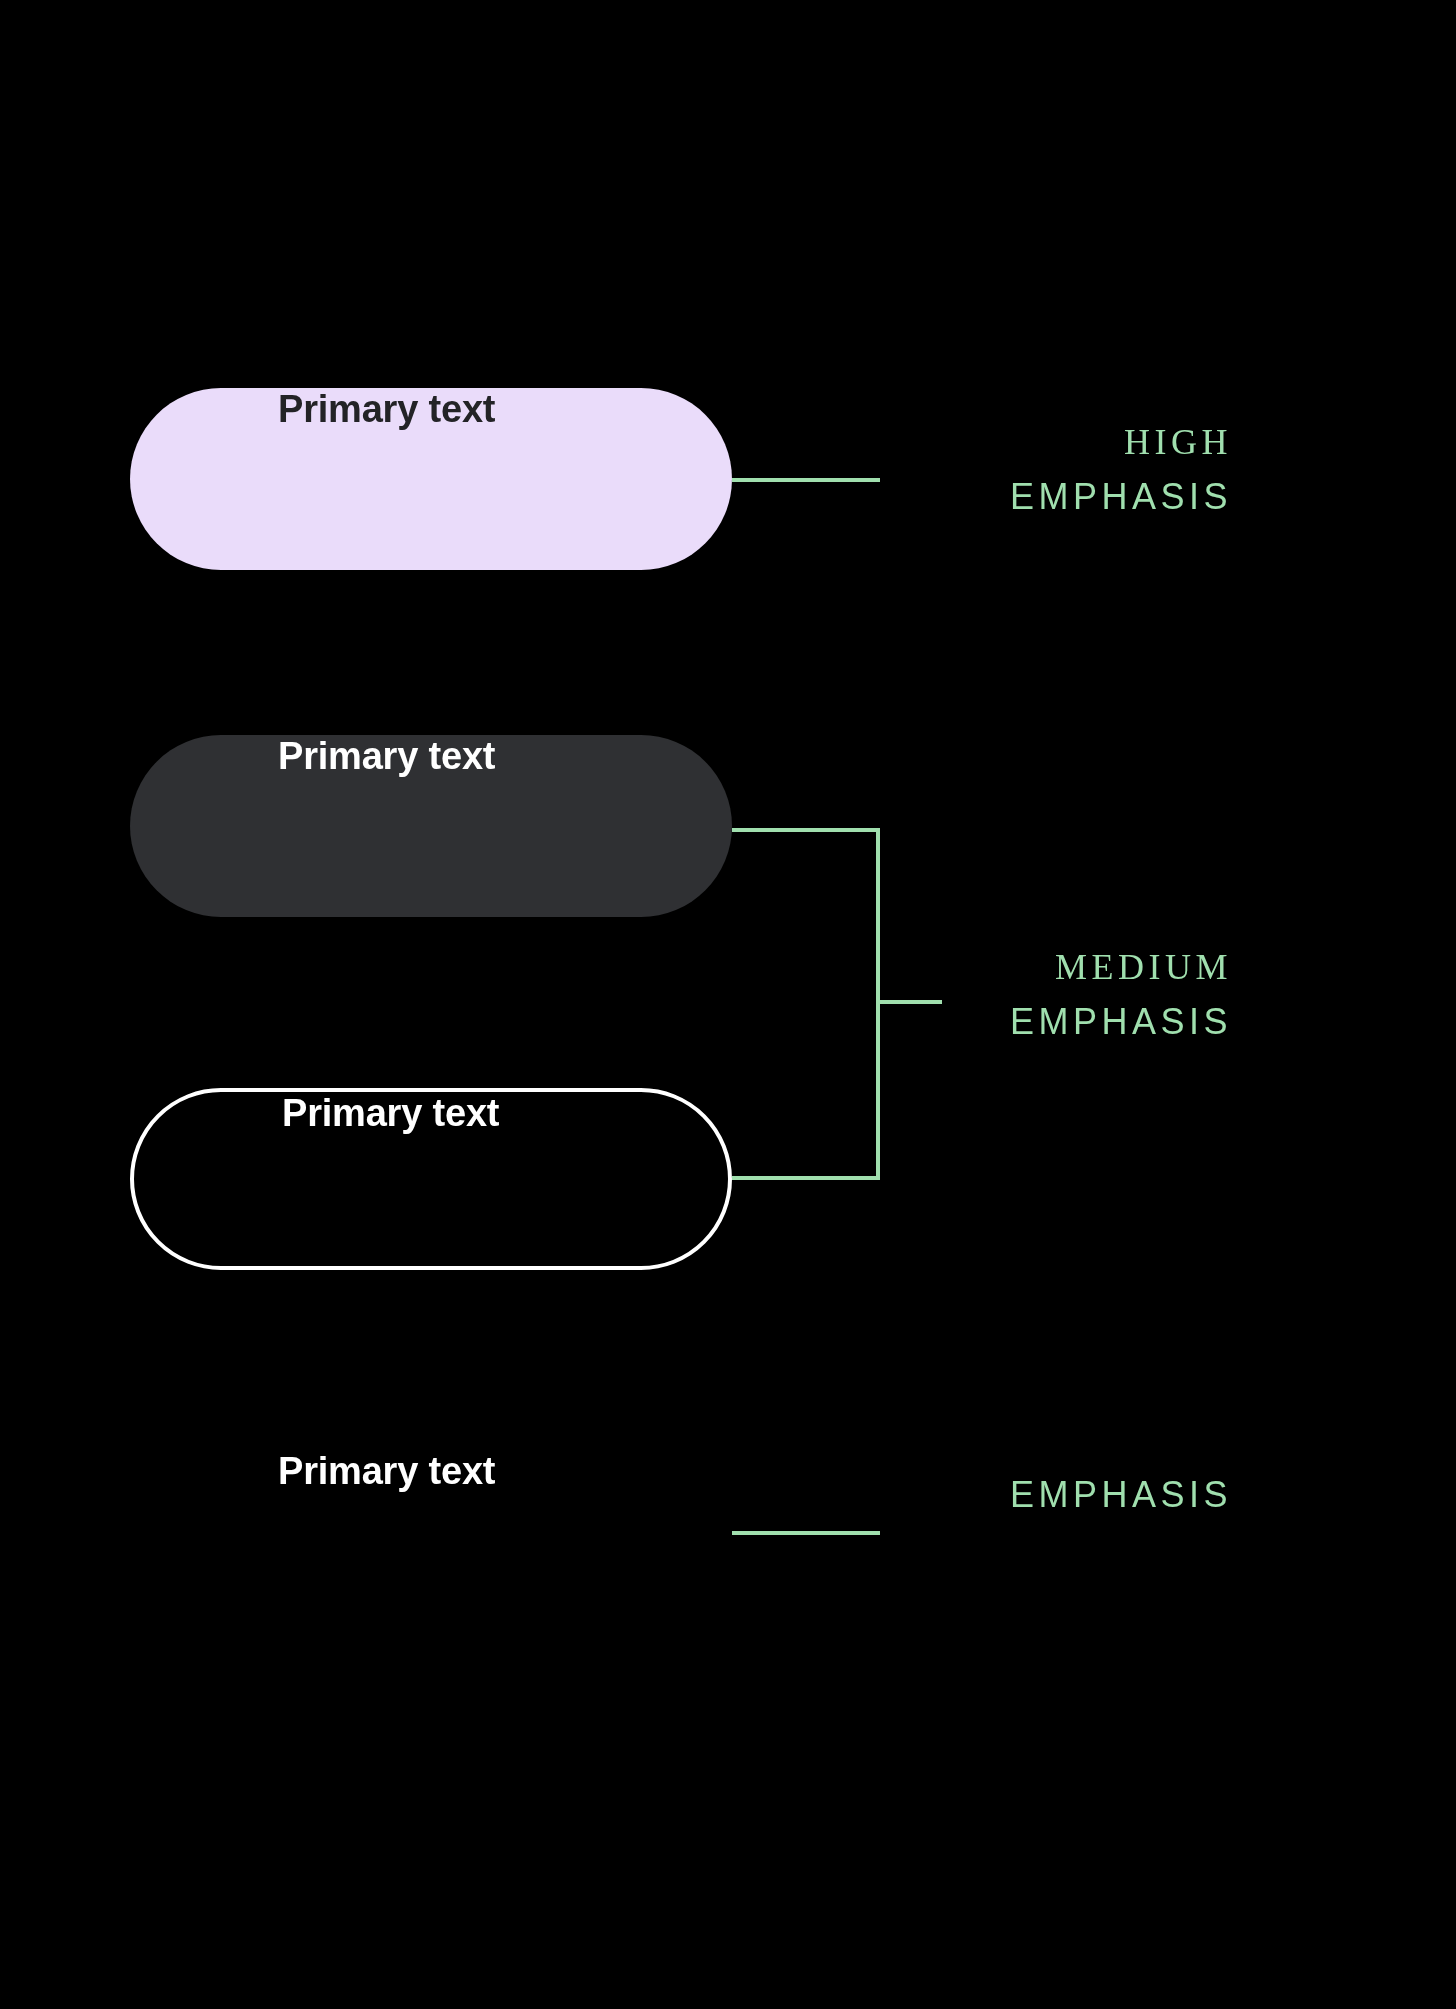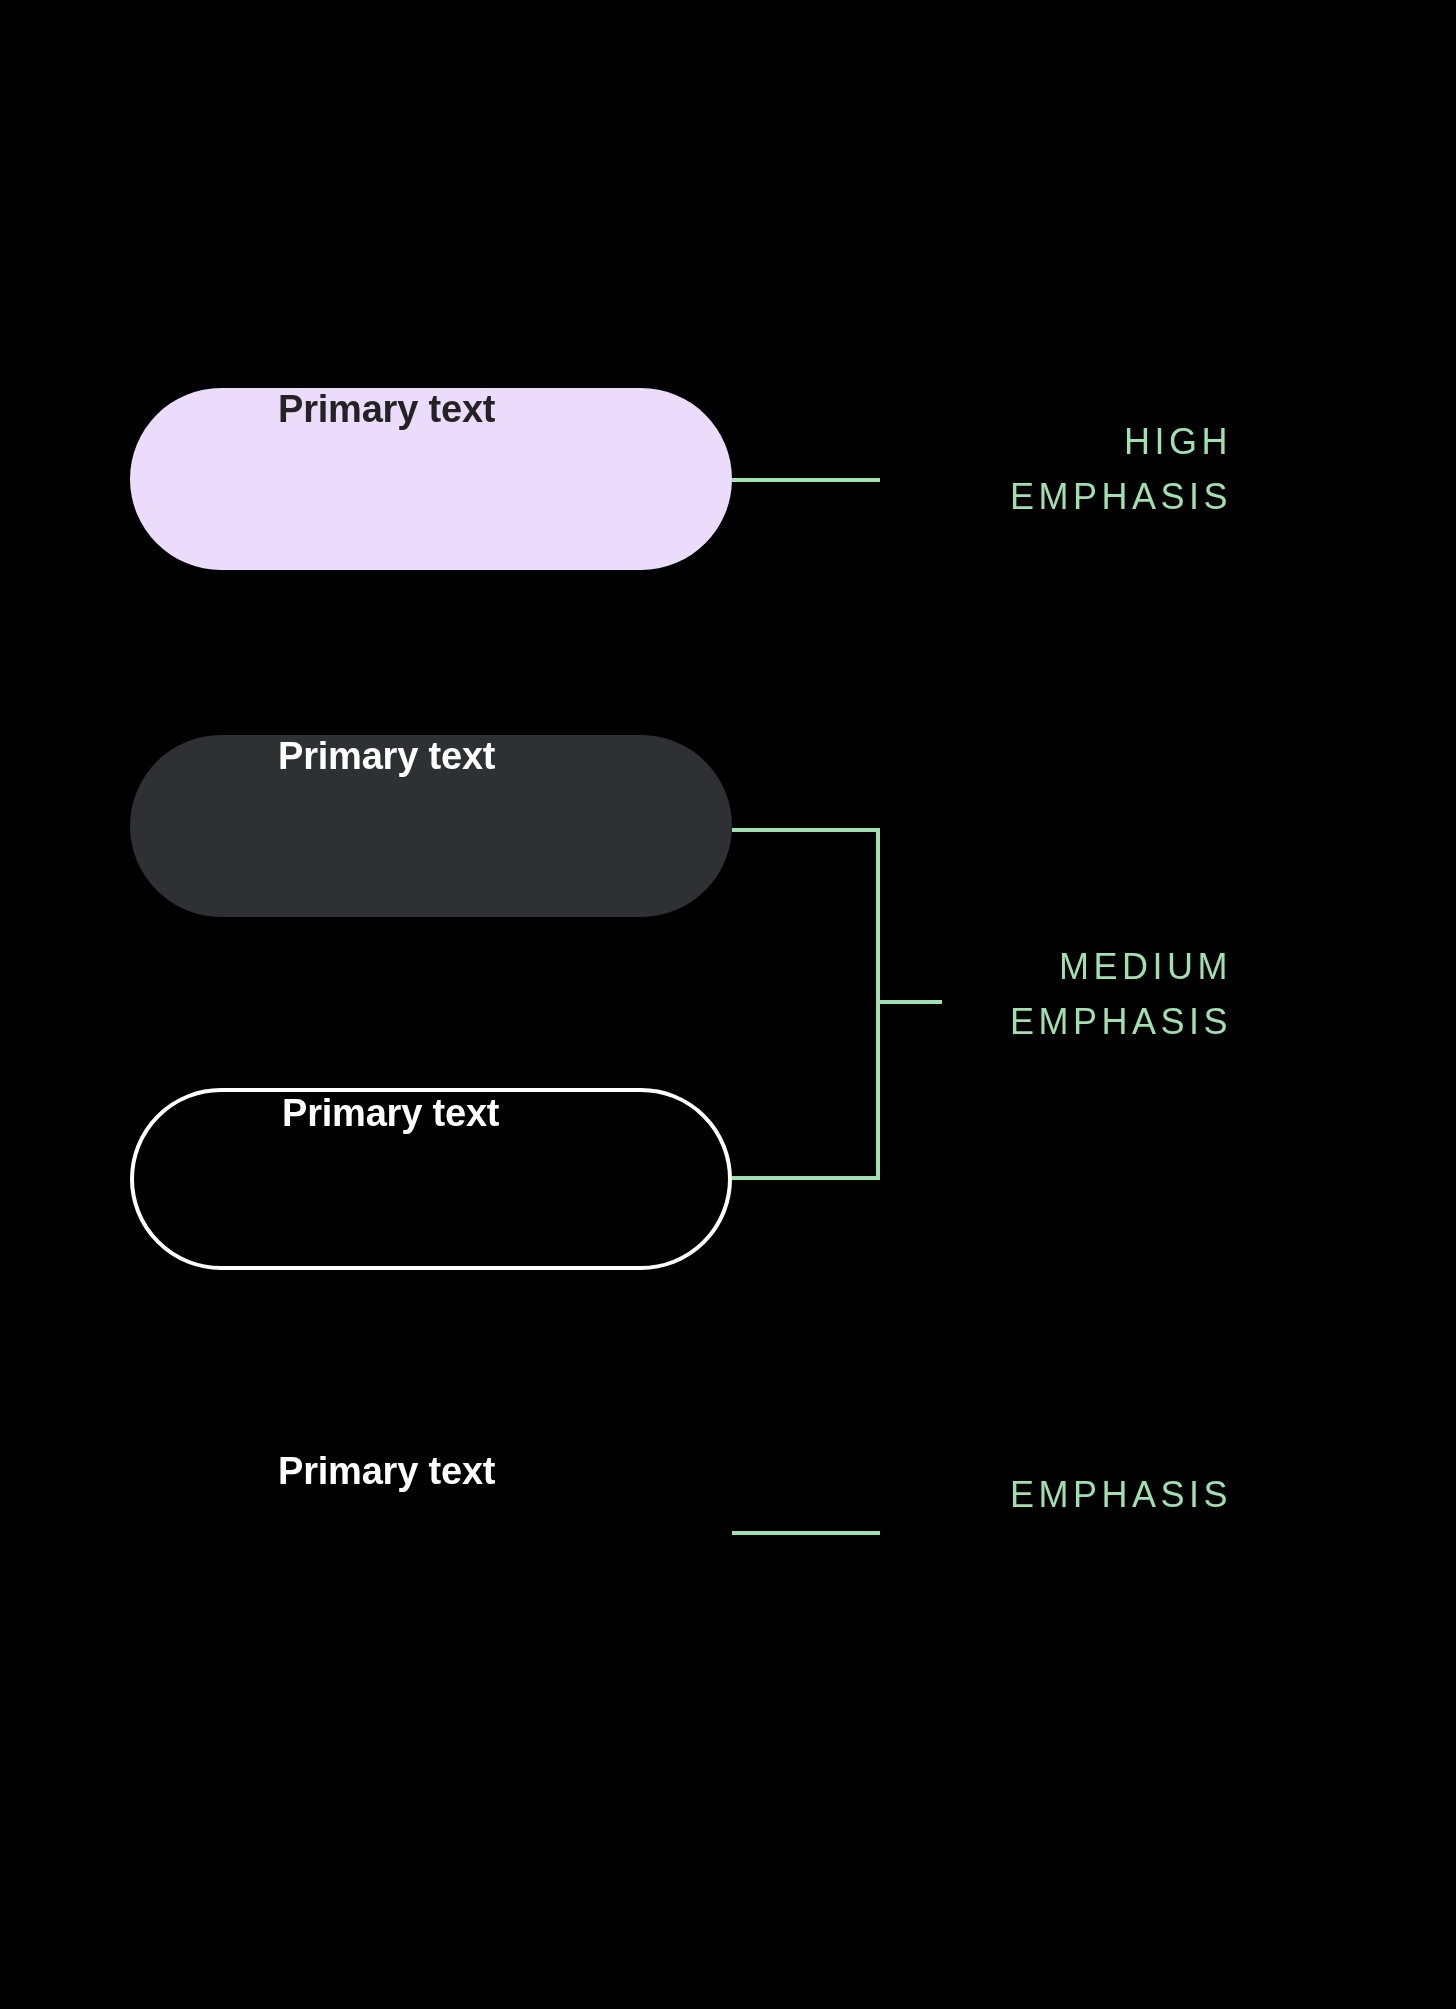--- a/index.html
+++ b/index.html
@@ -102,21 +102,21 @@
     right: 224px;
     width: 520px;
     text-align: right;
     color: #A0DFAE;
     font-size: 36px;
     font-weight: normal;
     letter-spacing: 4.5px;
     line-height: 1.52;
     white-space: nowrap;
   }
-  .emph-label .l1 { display: block; }
+  .emph-label .l1 { display: block; font-family: Liberation Serif, serif; }
   .emph-label .l2 { display: block; }
 
   .emph-high   { top: 415px; }
   .emph-medium { top: 940px; }
   .emph-low    { top: 1468px; }
 </style>
 </head>
 <body>
 
 <div class="stage">

